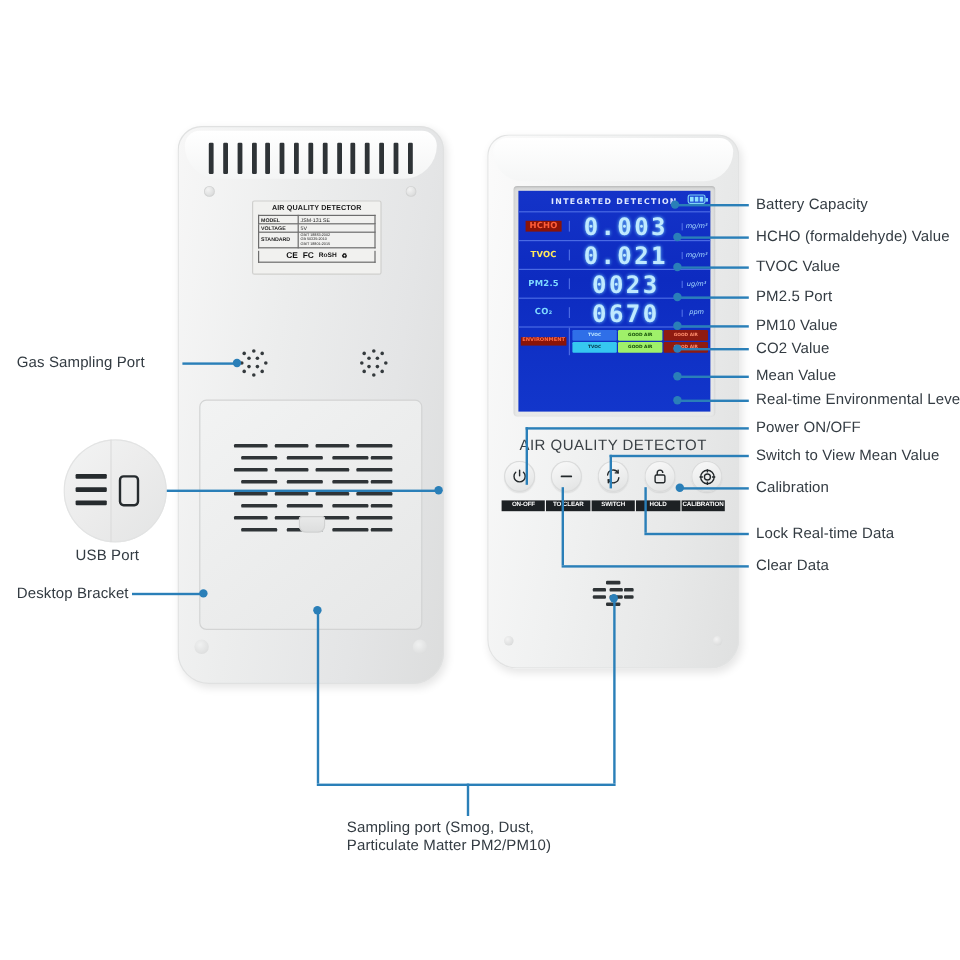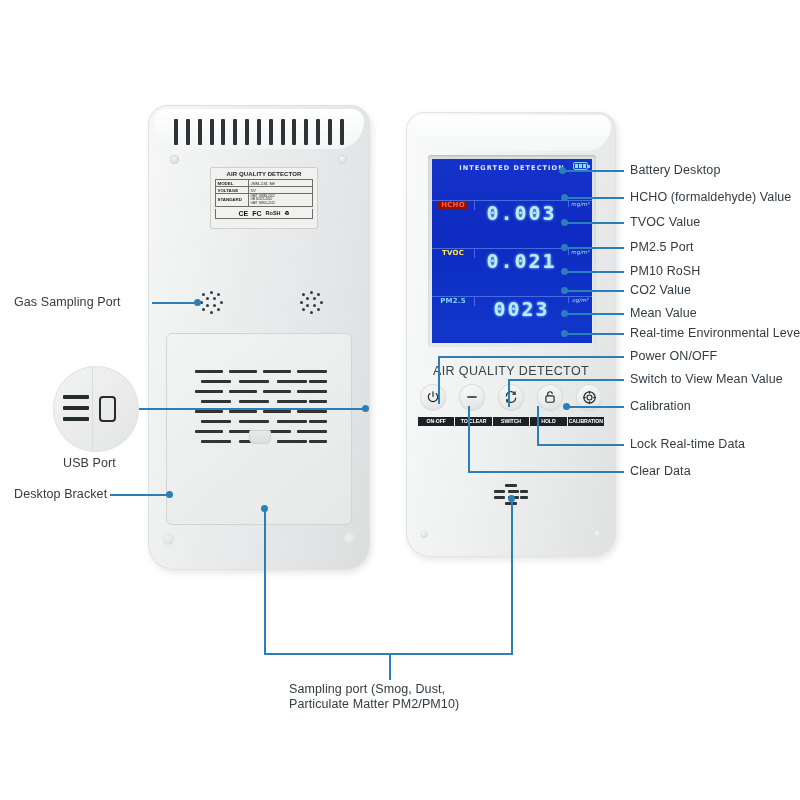--- a/index.html
+++ b/index.html
@@ -216,24 +216,23 @@
   }
   #battery-icon::after {
     content: "";
     position: absolute;
     right: -3px; top: 2px;
     width: 2px; height: 3px;
     background: #7fd2f5;
   }
   .lcd-row {
     display: flex;
-    align-items: flex-start;
+    align-items: center;
     height: 24px;
     border-top: 1px solid #4a6ae4;
-    margin-top: 24px;
   }
   .lcd-tag {
     width: 43px;
     display: flex;
     align-items: center;
     justify-content: center;
     border-right: 1px solid #4a6ae4;
   }
   .tag-chip {
     font-size: 7px;
@@ -759,25 +758,25 @@
   <div class="lead-line lead-h" style="left:110px; top:494px; width:60px;"></div>
   <div class="dot" style="left:166px; top:491px;"></div>
 
   <div class="lead-line lead-v" style="left:264px; top:508px; height:145px;"></div>
   <div class="dot" style="left:261px; top:505px;"></div>
   <div class="lead-line lead-v" style="left:511px; top:498px; height:155px;"></div>
   <div class="dot" style="left:508px; top:495px;"></div>
   <div class="lead-line lead-h" style="left:264px; top:653px; width:249px;"></div>
   <div class="lead-line lead-v" style="left:389px; top:653px; height:27px;"></div>
 
-  <div class="callout" style="left:630px; top:163px;">Battery Desktop</div>
+  <div class="callout" style="left:630px; top:163px;">Battery Capacity</div>
   <div class="callout" style="left:630px; top:190px;">HCHO (formaldehyde) Value</div>
   <div class="callout" style="left:630px; top:215px;">TVOC Value</div>
   <div class="callout" style="left:630px; top:240px;">PM2.5 Port</div>
-  <div class="callout" style="left:630px; top:264px;">PM10 RoSH</div>
+  <div class="callout" style="left:630px; top:264px;">PM10 Value</div>
   <div class="callout" style="left:630px; top:283px;text-align:center;">CO2 Value</div>
   <div class="callout" style="left:630px; top:306px;">Mean Value</div>
   <div class="callout" style="left:630px; top:326px;">Real-time Environmental Level</div>
   <div class="callout" style="left:630px; top:349px;">Power ON/OFF</div>
   <div class="callout" style="left:630px; top:372px;text-align:center;">Switch to View Mean Value</div>
   <div class="callout" style="left:630px; top:399px;">Calibration</div>
   <div class="callout" style="left:630px; top:437px;">Lock Real-time Data</div>
   <div class="callout" style="left:630px; top:464px;">Clear Data</div>
 
   <div class="callout" style="left:14px; top:295px;">Gas Sampling Port</div>

